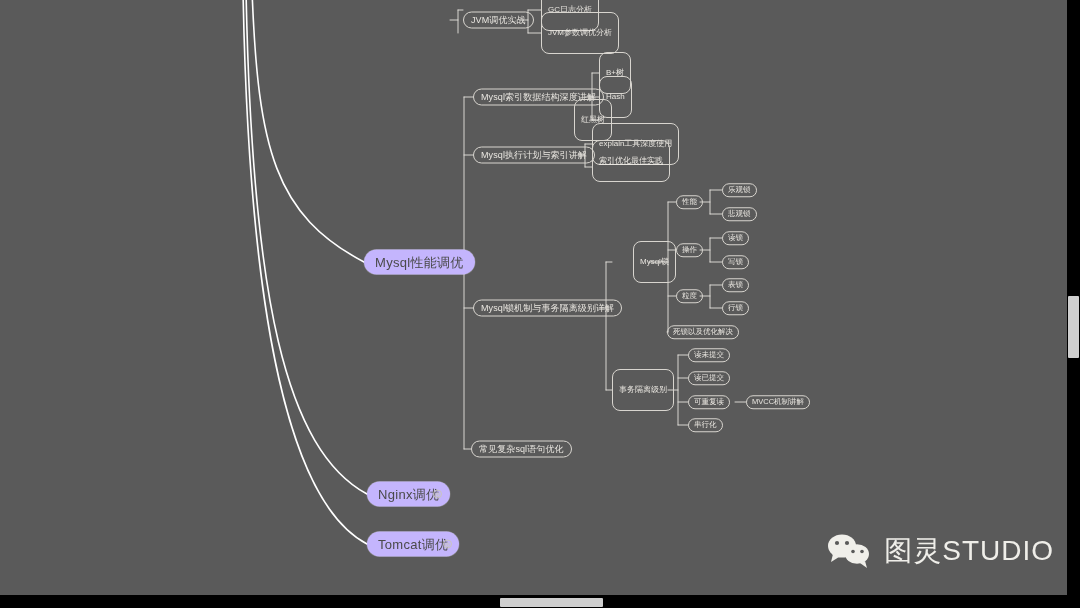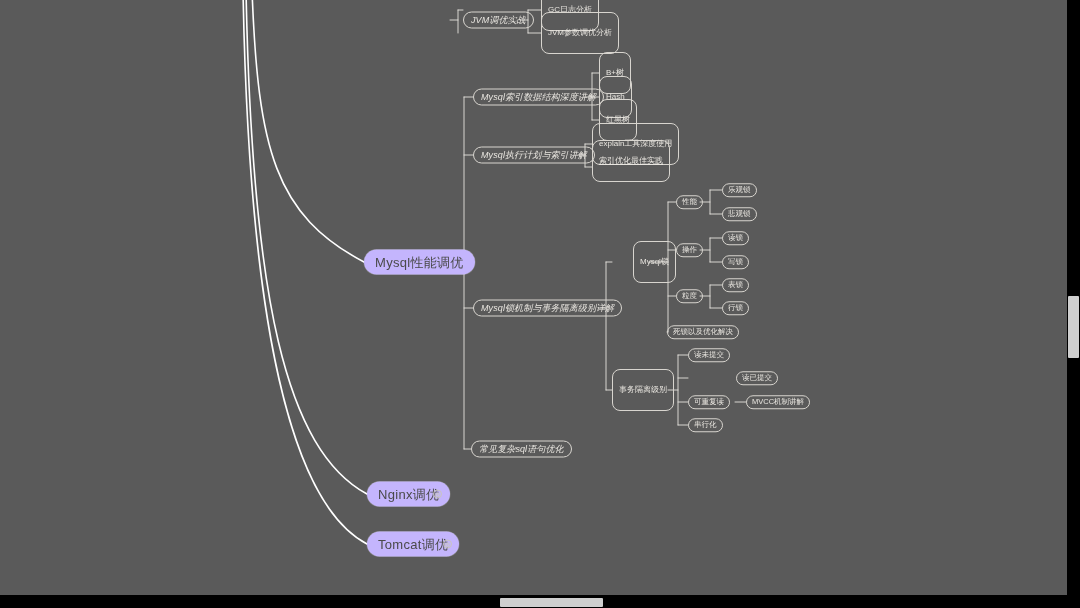--- a/index.html
+++ b/index.html
@@ -41,21 +41,20 @@
     box-shadow: 0 0 0 0.5px rgba(255,255,255,0.25);
   }
   .node.sub {
     background: transparent;
     color: #e9e6e0;
     border: 1px solid #d8d5cf;
     border-radius: 9px;
     font-size: 9px;
     padding: 3px 7px;
     letter-spacing: 0.1px;
-    font-style: italic;
   }
   .node.sub2 {
     background: transparent;
     color: #e9e6e0;
     border: 1px solid #d8d5cf;
     border-radius: 8px;
     font-size: 8px;
     padding: 16px 6px;
   }
   .node.sub3 {
@@ -166,51 +165,72 @@
   </svg>
 
   <div id="nodes-layer">
       <div class="node sub" style="left: 463px; top: 20px;">JVM调优实战</div>
       <div class="node sub2" style="left: 541px; top: 10px;">GC日志分析</div>
       <div class="node sub2" style="left: 541px; top: 33px;">JVM参数调优分析</div>
       <div class="node main" style="left: 364px; top: 262px;">Mysql性能调优</div>
       <div class="node sub" style="left: 473px; top: 97px; text-align: center;">Mysql索引数据结构深度讲解</div>
       <div class="node sub2" style="left: 599px; top: 73px;">B+树</div>
       <div class="node sub2" style="left: 599px; top: 97px;">Hash</div>
-      <div class="node sub2" style="left: 599px; top: 120px;">红黑树</div>
+      <div class="node sub2" style="left: 574px; top: 120px;">红黑树</div>
       <div class="node sub" style="left: 473px; top: 155px;">Mysql执行计划与索引讲解</div>
       <div class="node sub2" style="left: 592px; top: 144px;">explain工具深度使用</div>
       <div class="node sub2" style="left: 592px; top: 161px; text-decoration: underline;">索引优化最佳实践</div>
       <div class="node sub" style="left: 473px; top: 308px;">Mysql锁机制与事务隔离级别详解</div>
       <div class="node sub2" style="left: 612px; top: 262px; margin-left: 21px;">Mysql锁</div>
       <div class="node sub3" style="left: 676px; top: 202px;">性能</div>
       <div class="node sub3" style="left: 722px; top: 190px;">乐观锁</div>
       <div class="node sub3" style="left: 722px; top: 214px;">悲观锁</div>
       <div class="node sub3" style="left: 676px; top: 250px;">操作</div>
       <div class="node sub3" style="left: 722px; top: 238px;">读锁</div>
       <div class="node sub3" style="left: 722px; top: 262px;">写锁</div>
       <div class="node sub3" style="left: 676px; top: 296px;">粒度</div>
       <div class="node sub3" style="left: 722px; top: 285px;">表锁</div>
       <div class="node sub3" style="left: 722px; top: 308px;">行锁</div>
       <div class="node sub3" style="left: 667px; top: 332px;">死锁以及优化解决</div>
       <div class="node sub2" style="left: 612px; top: 390px;">事务隔离级别</div>
       <div class="node sub3" style="left: 688px; top: 355px;">读未提交</div>
-      <div class="node sub3" style="left: 688px; top: 378px; margin-left: 48px;">读已提交</div>
+      <div class="node sub3" style="left: 688px; top: 378px;">读已提交</div>
       <div class="node sub3" style="left: 688px; top: 402px;">可重复读</div>
       <div class="node sub3" style="left: 746px; top: 402px;">MVCC机制讲解</div>
       <div class="node sub3" style="left: 688px; top: 425px;">串行化</div>
       <div class="node sub" style="left: 471px; top: 449px;">常见复杂sql语句优化</div>
       <div class="node main" style="left: 367px; top: 494px;">Nginx调优</div>
       <div class="node main" style="left: 367px; top: 544px;">Tomcat调优</div>
     </div>
   <div id="expanders-layer">
       <div class="expander" style="left: 433px; top: 494px;">⊕</div>
       <div class="expander" style="left: 443px; top: 544px;">⊕</div>
     </div>
 
+  <div id="watermark">
+    <svg width="46" height="38" viewBox="0 0 46 38">
+      <g fill="#f0efea">
+        <ellipse cx="16" cy="14" rx="14" ry="11.5"></ellipse>
+        <path d="M 7 22 L 5 30 L 13 25 Z"></path>
+      </g>
+      <g fill="#5a5a5a">
+        <circle cx="11" cy="11" r="2.1"></circle>
+        <circle cx="21" cy="11" r="2.1"></circle>
+      </g>
+      <g fill="#f0efea">
+        <ellipse cx="31" cy="22" rx="12" ry="9.8"></ellipse>
+        <path d="M 39 29 L 41 36 L 34 31 Z"></path>
+      </g>
+      <g fill="#5a5a5a">
+        <circle cx="27" cy="19.5" r="1.8"></circle>
+        <circle cx="36" cy="19.5" r="1.8"></circle>
+      </g>
+    </svg>
+    <span class="wm-text">图灵STUDIO</span>
+  </div>
 
   <div id="bottom-strip">
     <div id="hscroll-track">
       <div id="hscroll-thumb"></div>
     </div>
   </div>
 
   <div id="vscroll-track">
     <div id="vscroll-thumb"></div>
   </div>

